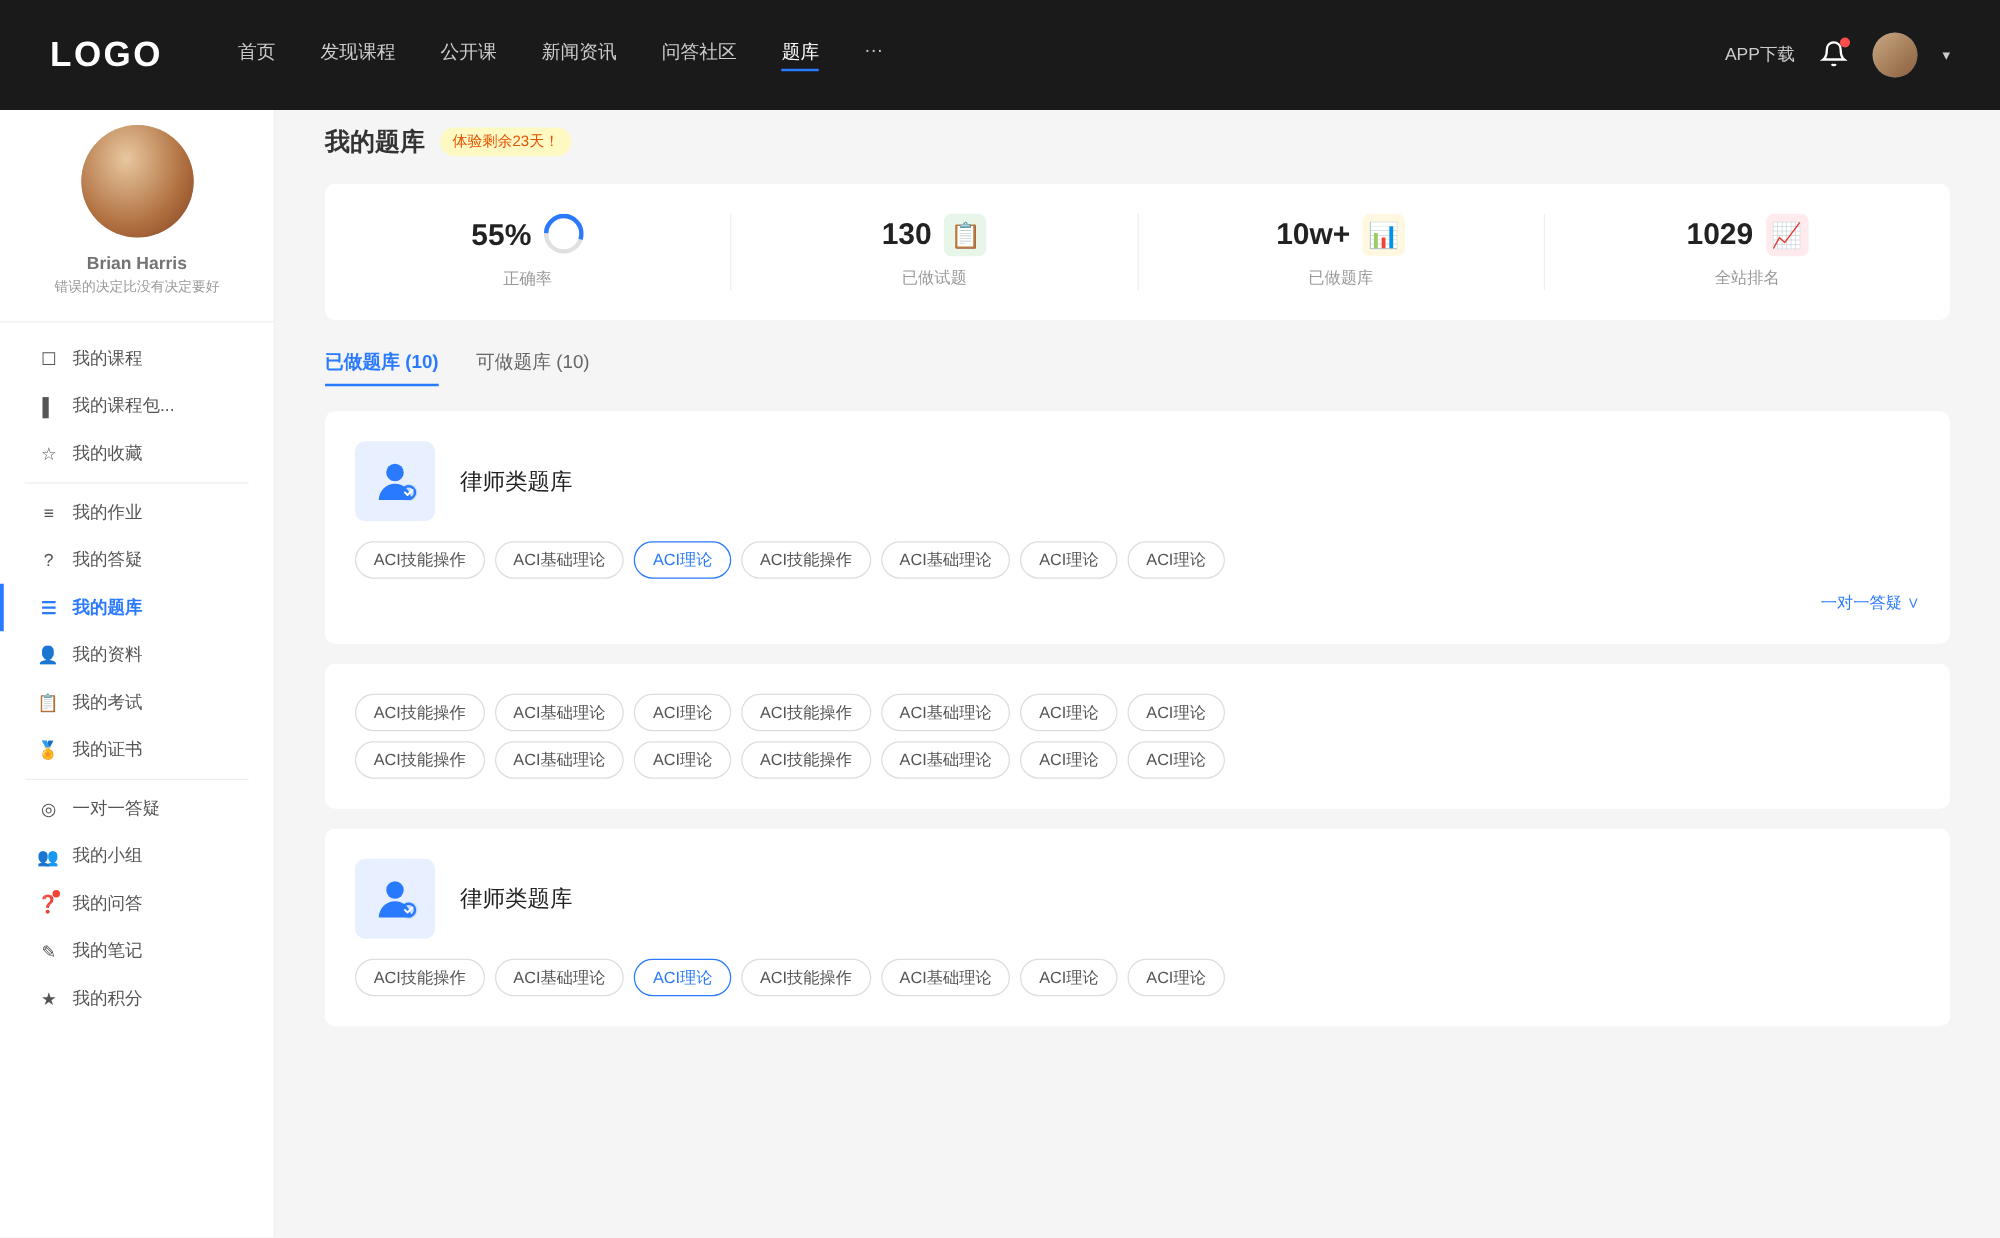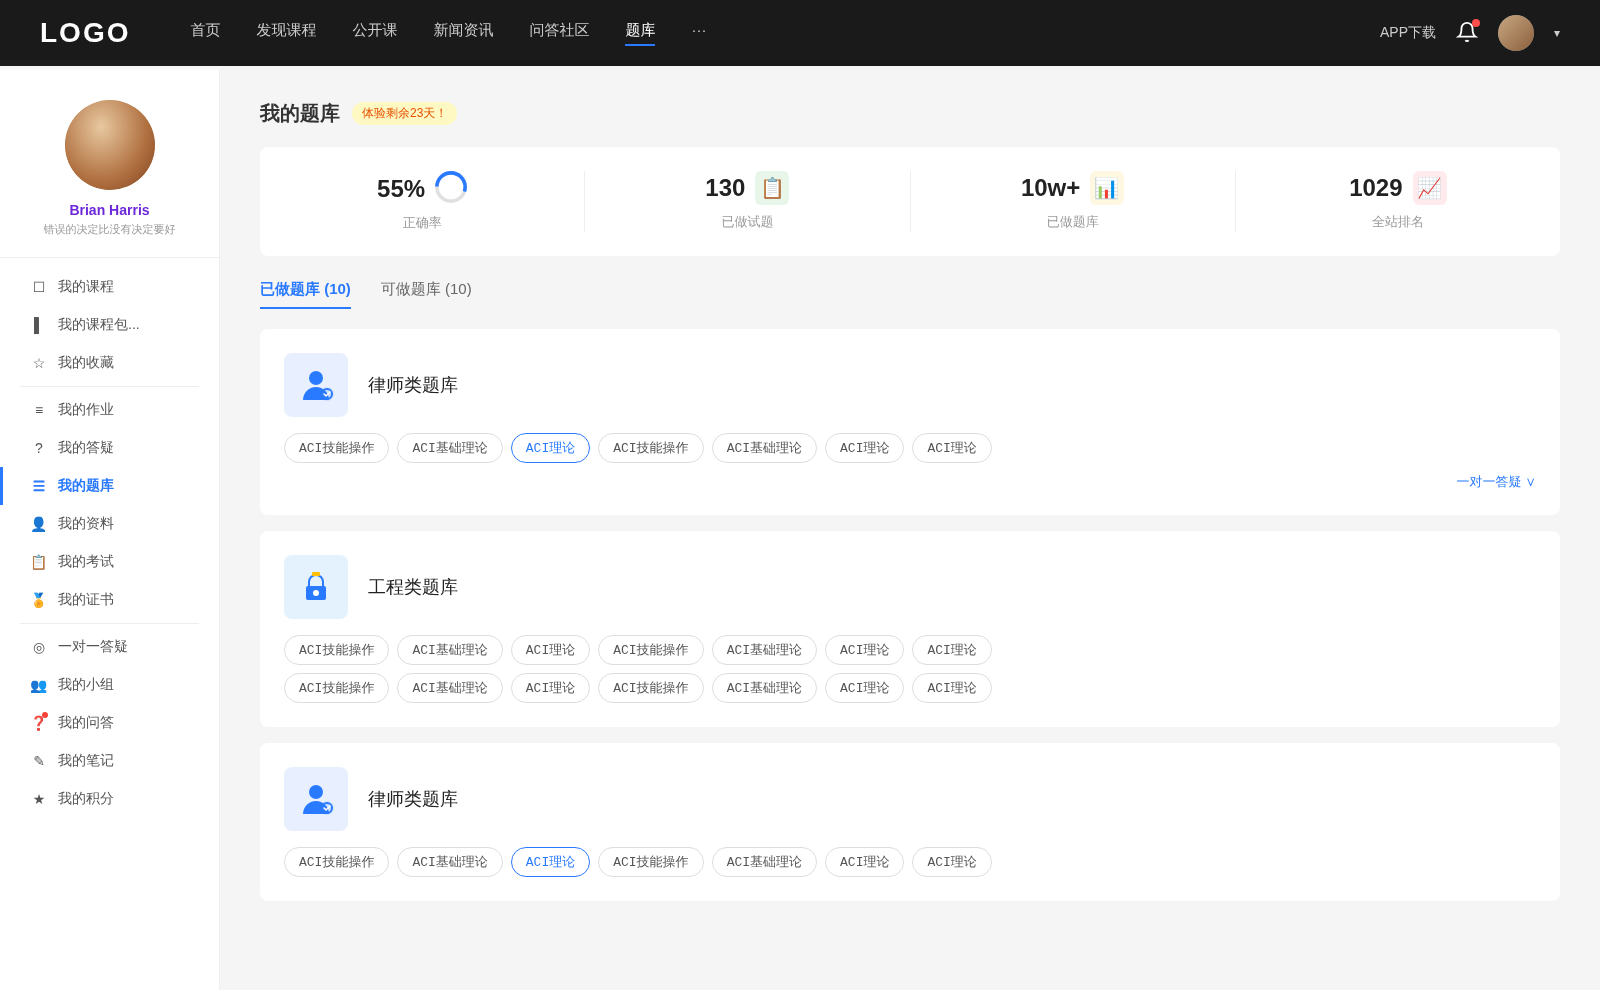--- a/index.html
+++ b/index.html
@@ -1,21 +1,21 @@
 <!DOCTYPE html>
 <html><head>
   <meta charset="utf-8">
   <style>
     * { box-sizing: border-box; margin: 0; padding: 0; }
     body { font-family: -apple-system, BlinkMacSystemFont, 'PingFang SC', 'Microsoft YaHei', sans-serif; background: #f5f5f5; color: #333; font-size: 14px; }
 
     
     .navbar {
       background: #1a1a1a;
-      height: 66px;
+      height: 88px;
       display: flex;
       align-items: center;
       padding: 0 40px;
       position: fixed;
       top: 0; left: 0; right: 0;
       z-index: 100;
     }
     .navbar-logo {
       color: #fff;
       font-size: 28px;
@@ -118,21 +118,21 @@
     }
     .sidebar-avatar-inner {
       width: 100%;
       height: 100%;
       background: radial-gradient(ellipse at 40% 30%, #e8c8a0, #b07040 60%, #804020);
       border-radius: 50%;
     }
     .sidebar-name {
       font-size: 14px;
       font-weight: 600;
-      color: #6d28d9;
+      color: #737373;
       margin-bottom: 4px;
     }
     .sidebar-motto {
       font-size: 11px;
       color: #999;
       padding: 0 10px;
     }
     .sidebar-menu {
       padding: 10px 0;
     }
@@ -306,21 +306,20 @@
       gap: 8px;
     }
     .qbank-tag {
       padding: 5px 14px;
       border-radius: 20px;
       font-size: 13px;
       border: 1px solid #ddd;
       color: #555;
       cursor: pointer;
       background: #fff;
-      font-family: Liberation Mono, monospace;
     }
     .qbank-tag.active {
       border-color: #2a7aff;
       color: #2a7aff;
       background: #fff;
     }
     .qbank-footer {
       text-align: right;
       margin-top: 10px;
     }
@@ -523,31 +522,20 @@
         <span class="qbank-tag">ACI基础理论</span>
         <span class="qbank-tag">ACI理论</span>
         <span class="qbank-tag">ACI理论</span>
       </div>
       <div class="qbank-footer">
         <span class="expand-link">一对一答疑 ∨</span>
       </div>
     </div>
 
     <div class="qbank-card">
-      <div class="qbank-header">
-        <div class="qbank-icon engineer-icon" style="background:#e3f2fd;">
-          <svg width="42" height="42" viewBox="0 0 42 42" fill="none">
-            <rect x="11" y="20" width="20" height="14" rx="2" fill="#2a7aff"></rect>
-            <path d="M14 20v-4a7 7 0 0 1 14 0v4" fill="none" stroke="#2a7aff" stroke-width="2"></path>
-            <rect x="17" y="6" width="8" height="4" rx="1" fill="#ffc107"></rect>
-            <circle cx="21" cy="27" r="3" fill="white"></circle>
-          </svg>
-        </div>
-        <span class="qbank-title">工程类题库</span>
-      </div>
       <div class="qbank-tags">
         <span class="qbank-tag">ACI技能操作</span>
         <span class="qbank-tag">ACI基础理论</span>
         <span class="qbank-tag">ACI理论</span>
         <span class="qbank-tag">ACI技能操作</span>
         <span class="qbank-tag">ACI基础理论</span>
         <span class="qbank-tag">ACI理论</span>
         <span class="qbank-tag">ACI理论</span>
       </div>
       <div class="qbank-tags" style="margin-top:8px;">

